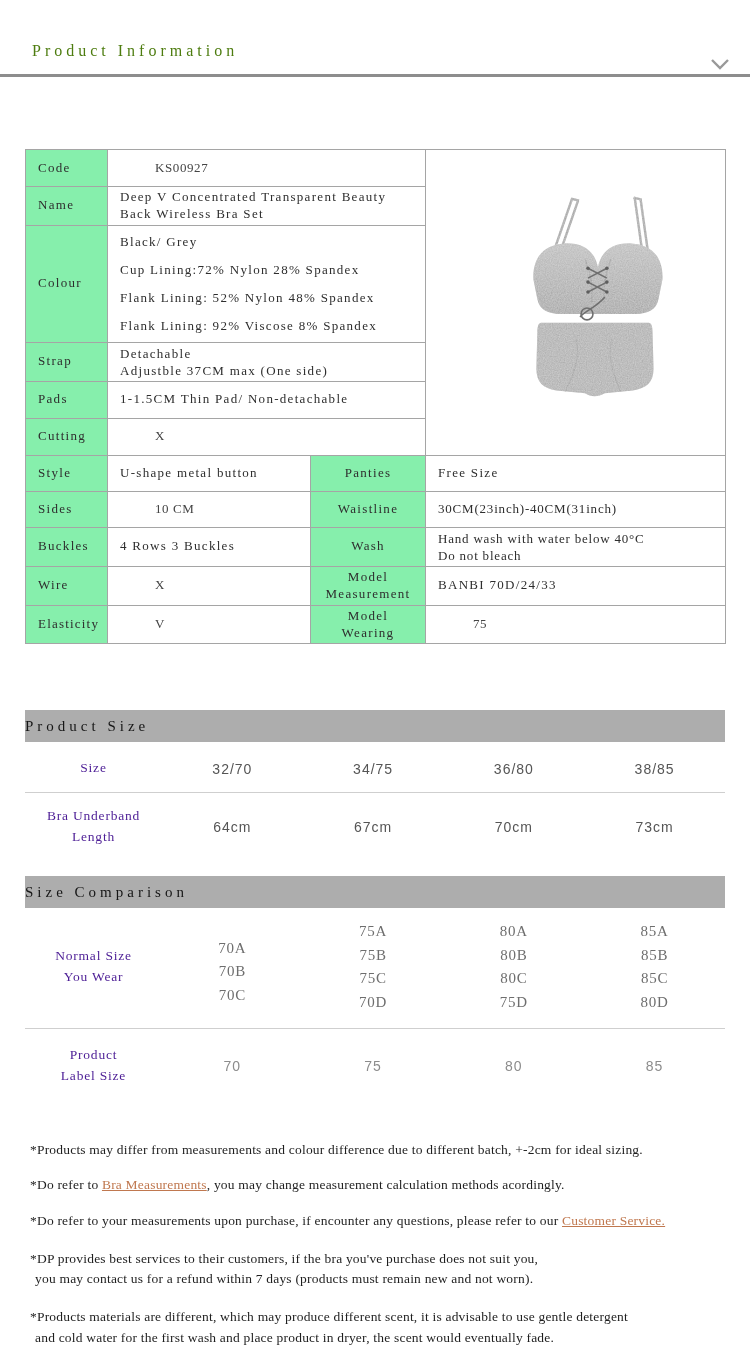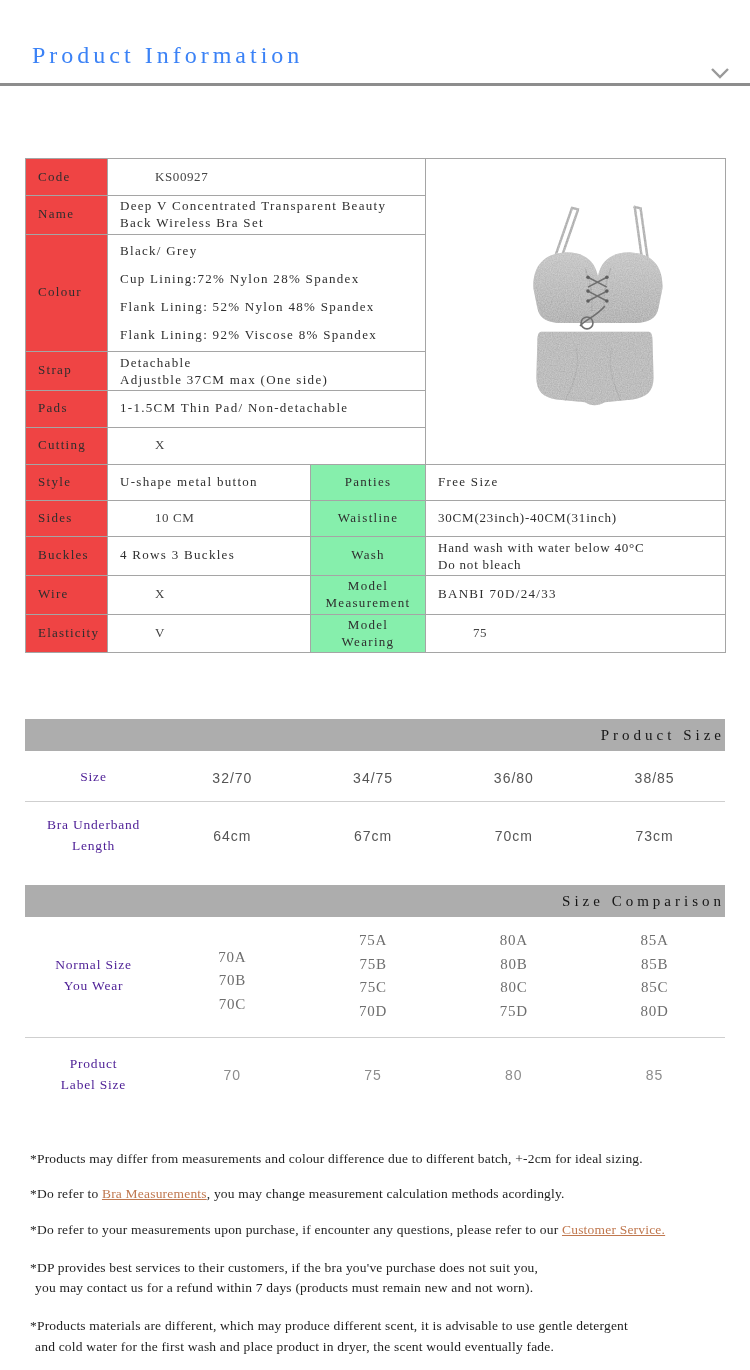--- a/index.html
+++ b/index.html
@@ -5,38 +5,38 @@
   * { box-sizing: border-box; }
   html,body { margin:0; padding:0; background:#fff; }
   body {
     width:750px; min-height:1370px;
     font-family:"Liberation Serif", serif;
     color:#222; position:relative;
   }
 
   
   .hdr { position:relative; padding:42px 0 14px 32px; border-bottom:3px solid #8d8d8d; }
-  .hdr-title { font-size:24px; letter-spacing:4px; color:#3b82f6; }
+  .hdr-title { font-size:16px; letter-spacing:4px; color:#4d7c0f; }
   .hdr-chev { position:absolute; right:20px; bottom:6px; width:20px; height:12px; cursor:pointer; }
 
   .content { margin:0 25px; }
 
   
   table.spec { border-collapse:collapse; table-layout:fixed; width:700px; margin-top:72px; }
   table.spec td { border:1px solid #a5a5a5; vertical-align:middle; padding:2px 12px; font-size:13px; letter-spacing:1.3px; color:#2e2e2e; line-height:1.3; }
-  td.lbl  { background:#ef4444; letter-spacing:1.8px; padding-left:12px; color:#333; }
+  td.lbl  { background:#86efac; letter-spacing:1.8px; padding-left:12px; color:#333; }
   td.lbl2 { background:#86efac; text-align:center; letter-spacing:1.8px; color:#333; padding:2px 4px; }
   .sans { font-family:Liberation Serif, serif; letter-spacing:0.6px; color:#444;margin-left:35px; }
   td.colour-cell p { margin:0; line-height:28px; }
   .tight div { line-height:17px; }
   tr.h37{height:37px;} tr.h36{height:36px;} tr.h113{height:113px;} tr.h38{height:38px;}
   td.imgcell { padding:0; background:#fff; }
 
   
-  .banner { height:32px; line-height:32px; background:#adadad; text-align:right;
+  .banner { height:32px; line-height:32px; background:#adadad; text-align:left;
             font-size:15px; letter-spacing:4px; color:#161616; }
   .banner-ps { margin-top:66px; }
   .banner-sc { margin-top:12px; }
 
   
   .grid { display:grid; grid-template-columns:137px repeat(4,1fr); align-items:center; }
   .grid .c { text-align:center; }
   .rowline { border-bottom:1px solid #cfcfcf; }
   .ps-head { padding:16px 0 13px 0; }
   .ps-body { padding:13px 0 16px 0; }

